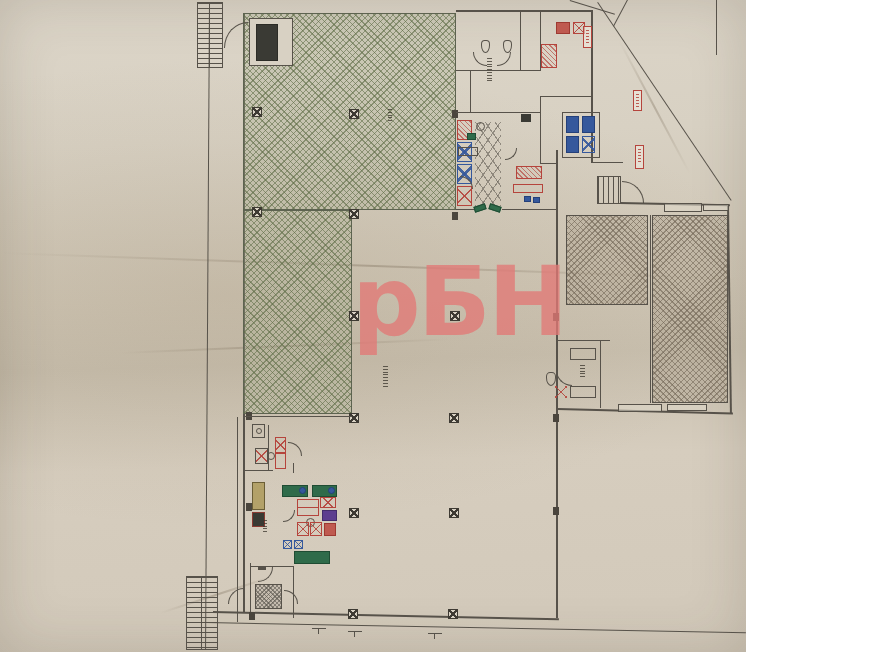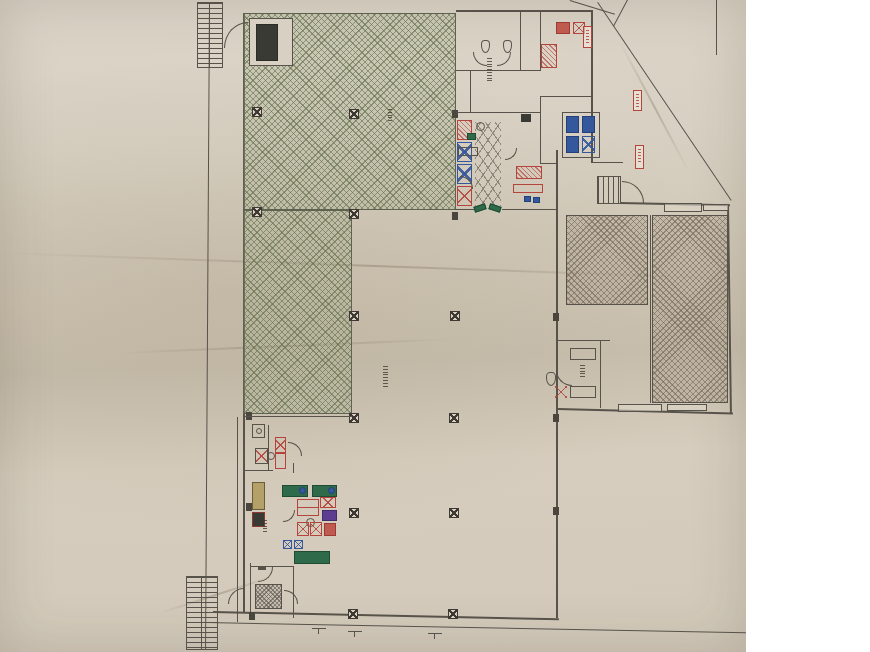--- a/index.html
+++ b/index.html
@@ -241,13 +241,14 @@
   <div class="e ln" style="left:318px;top:628px;width:1px;height:6px;"></div>
   <div class="e" style="left:348px;top:631px;width:14px;height:6px;border-top:1.4px solid #57524a;"></div>
   <div class="e ln" style="left:354px;top:631px;width:1px;height:6px;"></div>
   <div class="e" style="left:428px;top:633px;width:14px;height:6px;border-top:1.4px solid #57524a;"></div>
   <div class="e ln" style="left:434px;top:633px;width:1px;height:6px;"></div>
 
   <div class="e illegible" style="left:383px;top:366px;width:5px;height:22px;"></div>
   <div class="e illegible" style="left:487px;top:58px;width:5px;height:24px;"></div>
   <div class="e illegible" style="left:388px;top:109px;width:4px;height:14px;"></div>
 
+  <div class="e wm-title" style="left:352px;top:262px;">рБН</div>
 </div>
 
 </body></html>

